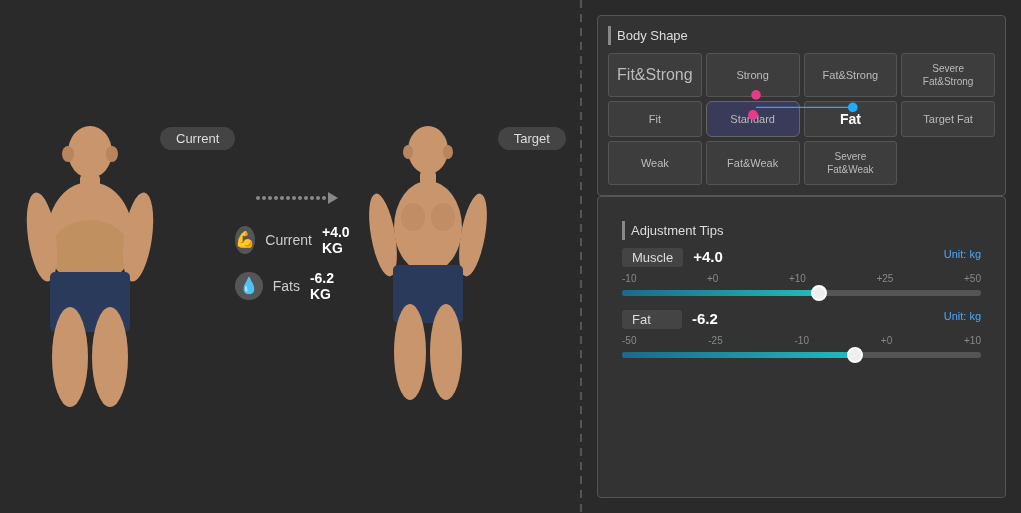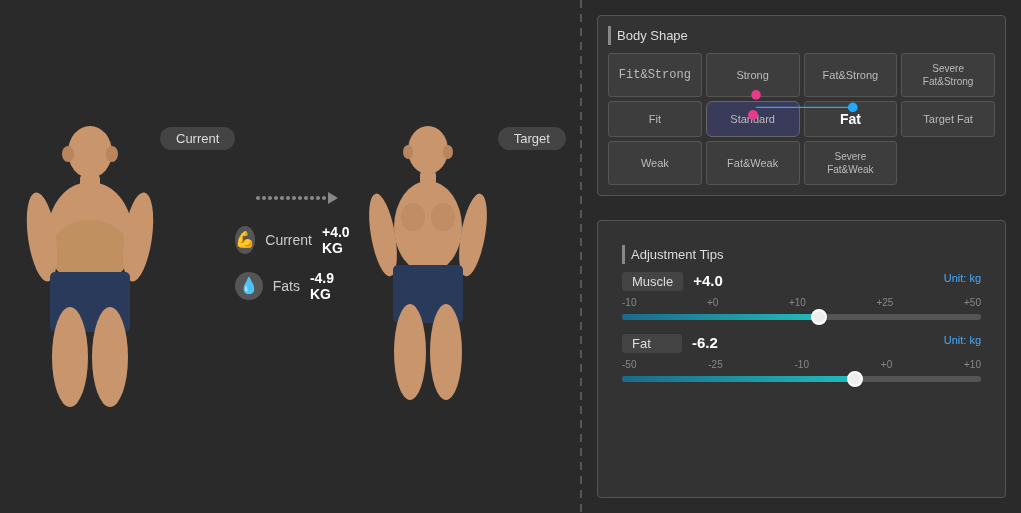--- a/index.html
+++ b/index.html
@@ -132,21 +132,21 @@
       );
       flex-shrink: 0;
     }
 
     
     .right-panel {
       flex: 1;
       padding: 15px;
       display: flex;
       flex-direction: column;
-      gap: 24px;
+      gap: 0;
     }
 
     
     .section-box {
       background: #333;
       border: 1px solid #555;
       border-radius: 4px;
       padding: 10px;
     }
 
@@ -335,21 +335,21 @@
         </div>
         <div class="stats-box">
           <div class="stat-item">
             <div class="stat-icon" style="background:#555;">💪</div>
             <span class="stat-label">Current</span>
             <span class="stat-value">+4.0 KG</span>
           </div>
           <div class="stat-item">
             <div class="stat-icon" style="background:#555;">💧</div>
             <span class="stat-label">Fats</span>
-            <span class="stat-value">-4.9 KG</span>
+            <span class="stat-value">-6.2 KG</span>
           </div>
         </div>
       </div>
 
       <div class="model-container">
         <svg class="body-svg" viewBox="0 0 140 300">
 
           <ellipse cx="70" cy="33" rx="20" ry="24" fill="#c8956c"></ellipse>
 
           <rect x="62" y="54" width="16" height="14" rx="4" fill="#c8956c"></rect>
@@ -380,21 +380,21 @@
 
   <div class="divider"></div>
 
   <div class="right-panel">
 
     <div class="section-box">
       <div class="section-title">Body Shape</div>
       <div class="body-shape-wrapper">
         <div class="body-shape-grid">
 
-          <div class="shape-cell" style="font-size:12px;font-family:Liberation Mono, monospace;">Fit&amp;Strong</div>
+          <div class="shape-cell" style="font-size:16px;">Fit&amp;Strong</div>
           <div class="shape-cell">Strong</div>
           <div class="shape-cell">Fat&amp;Strong</div>
           <div class="shape-cell" style="font-size:10px; line-height:1.3;">Severe<br>Fat&amp;Strong</div>
 
           <div class="shape-cell">Fit</div>
           <div class="shape-cell active" style="position:relative;border-radius:6px;">
             Standard
             
             <span style="position:absolute; top:8px; left:50%; transform:translateX(-50%); width:10px; height:10px; background:#e83a8a; border-radius:50%; display:block;"></span>
           </div>

